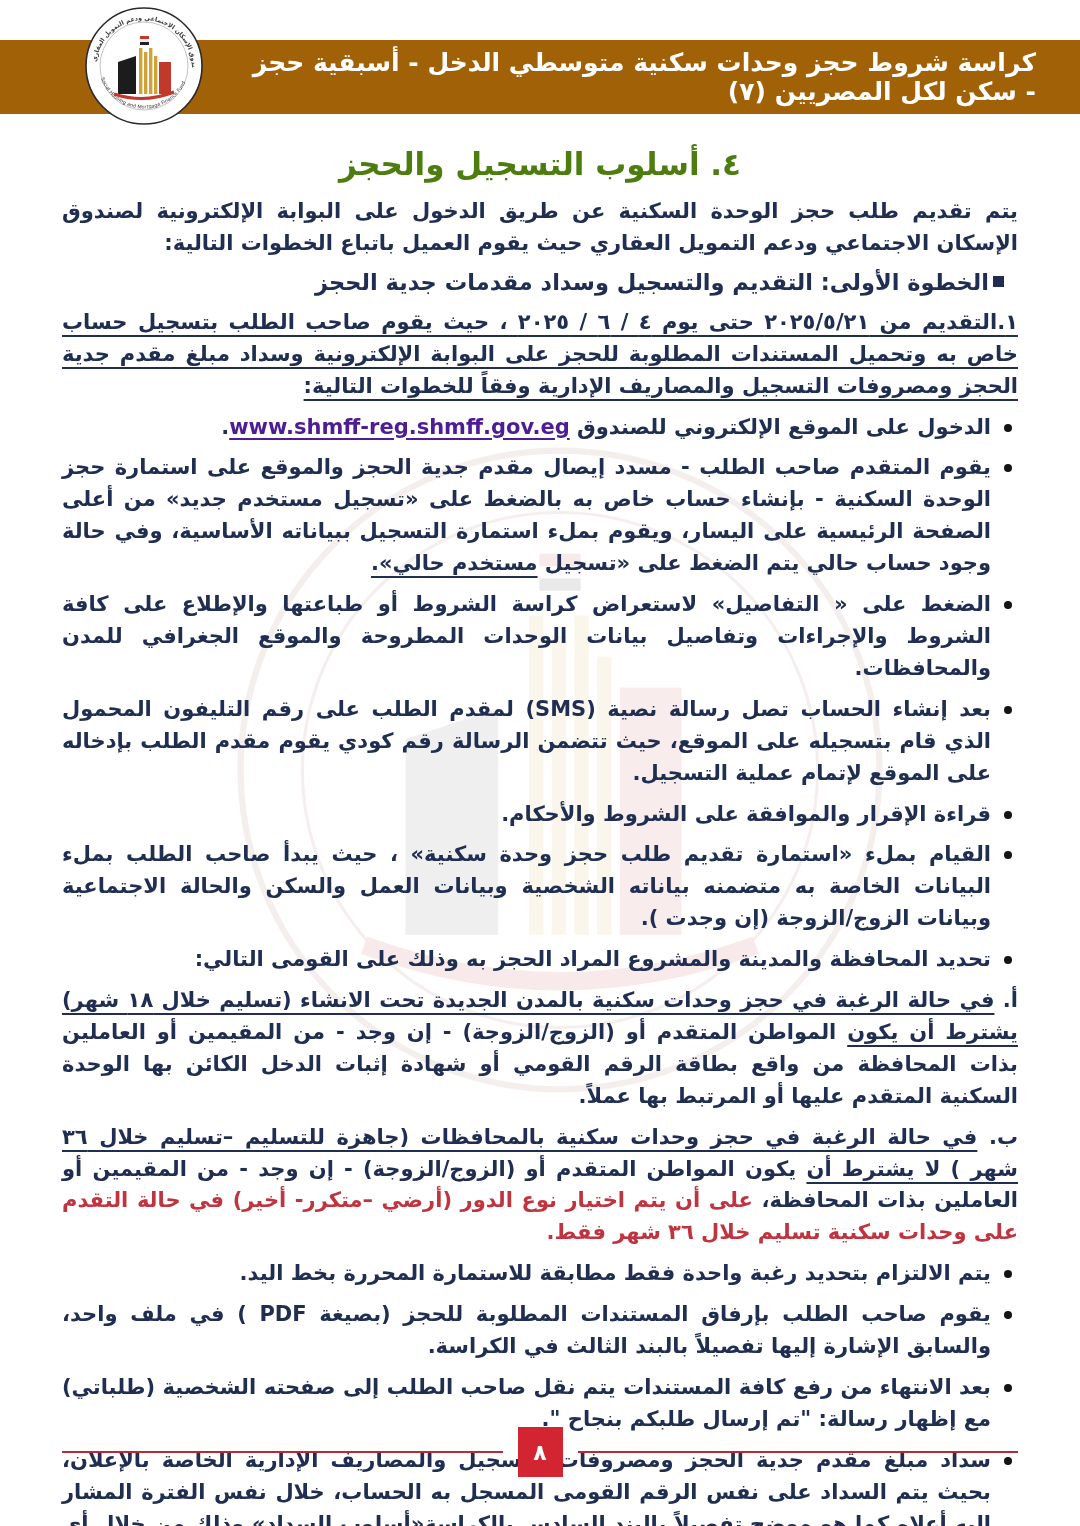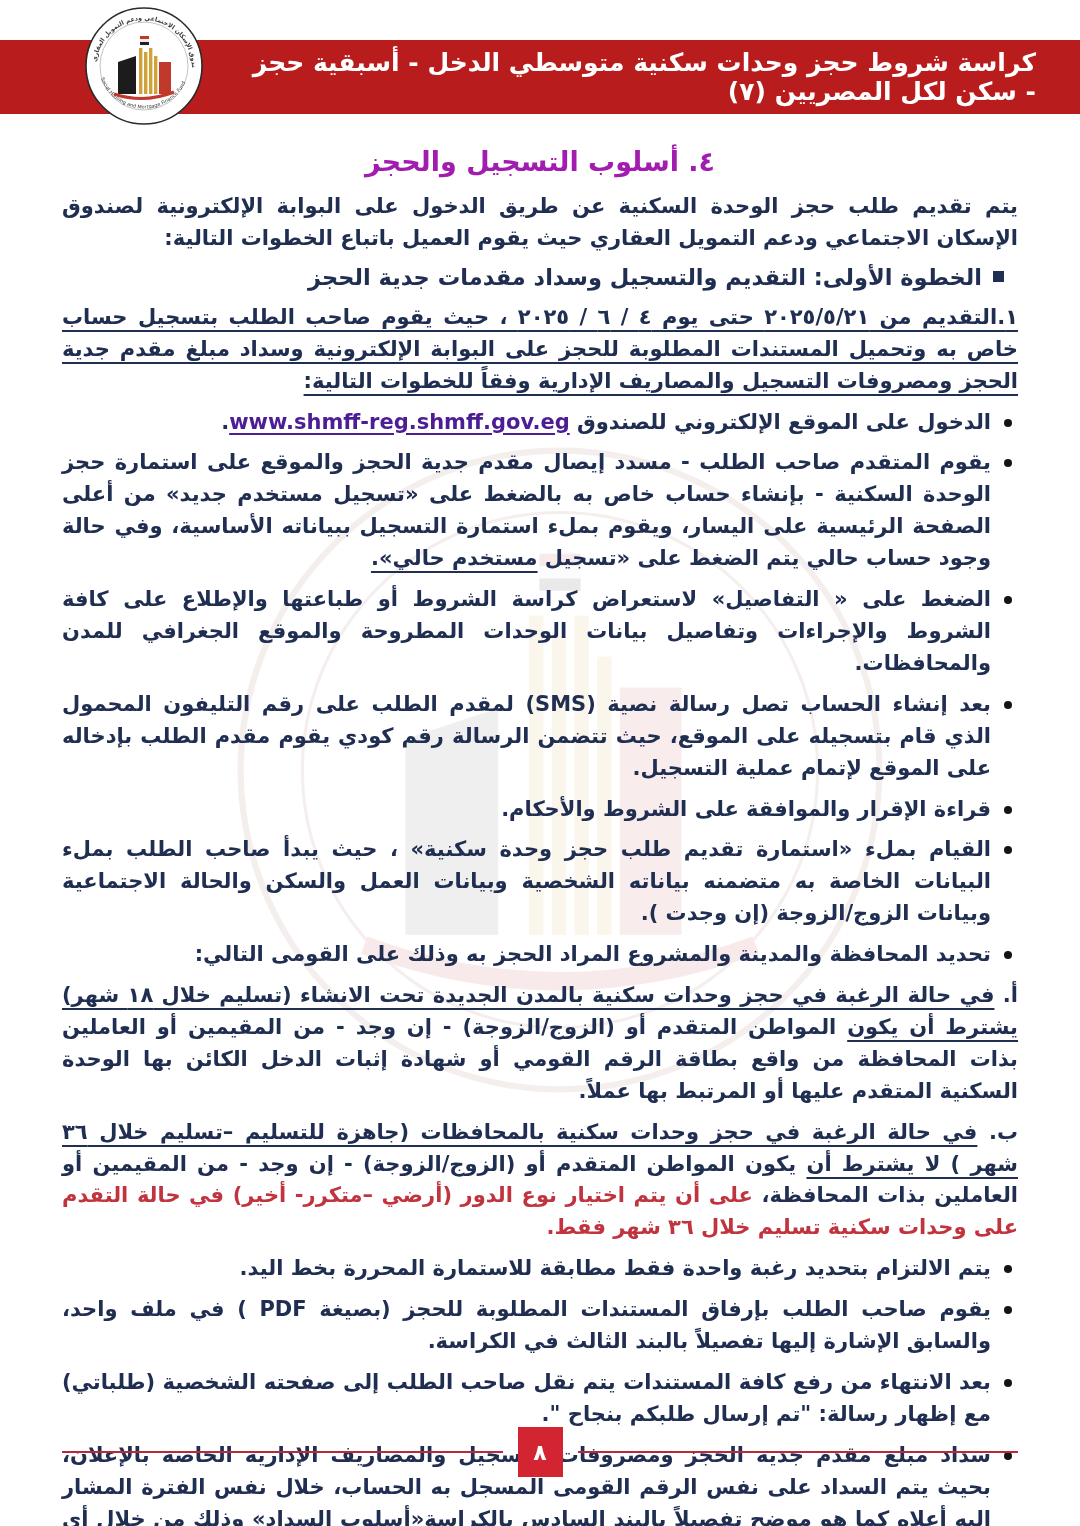--- a/index.html
+++ b/index.html
@@ -4,44 +4,44 @@
 <style>
   * { box-sizing: border-box; margin: 0; padding: 0; }
   html,body { background:#ffffff; }
   body {
     width:1080px; height:1526px; position:relative; overflow:hidden;
     font-family:"DejaVu Sans", sans-serif;
   }
   
   .header-bar {
     position:absolute; top:40px; left:0; right:0; height:74px;
-    background:#b91c1c; z-index:2;
+    background:#a16207; z-index:2;
     display:flex; align-items:center;
     padding:0 44px 0 250px;
   }
   .header-text {
     width:100%; direction:rtl; text-align:right;
     color:#ffffff; font-size:25px; font-weight:700; letter-spacing:0;
   }
   .logo { position:absolute; top:6px; left:84px; width:120px; height:120px; z-index:3; }
   
   .watermark { position:absolute; top:430px; left:220px; width:680px; height:680px; z-index:0; opacity:0.10; }
   
   .content { position:absolute; top:146px; left:62px; right:62px; z-index:1; direction:rtl; }
   .title {
-    text-align:center; color:#a21caf; font-size:27px; font-weight:700;
+    text-align:center; color:#4d7c0f; font-size:31px; font-weight:700;
     margin-bottom:14px;
   }
   .body {
     font-size:21px; font-weight:700; color:#202e52;
     line-height:1.52; text-align:justify; margin-bottom:9px;
   }
   .u { text-decoration-line:underline; text-decoration-thickness:1.5px; text-underline-offset:6px; }
   .step-heading {
-    display:flex; align-items:center; gap:11px;
+    display:flex; align-items:center; gap:4px;
     color:#202e52; font-size:22.5px; font-weight:700;
     margin:8px 14px 12px 0;
   }
   .sq { flex:none; width:11px; height:11px; background:#202e52; }
   .bullet { display:flex; gap:13px; margin:0 6px 9px 0; }
   .dot { flex:none; width:8px; height:8px; border-radius:50%; background:#141414; margin-top:12px; }
   .bullet .body { flex:1; margin-bottom:0; }
   .lettered { margin-bottom:9px; }
   .marker { font-weight:700; }
   .red { color:#c0343f; }

